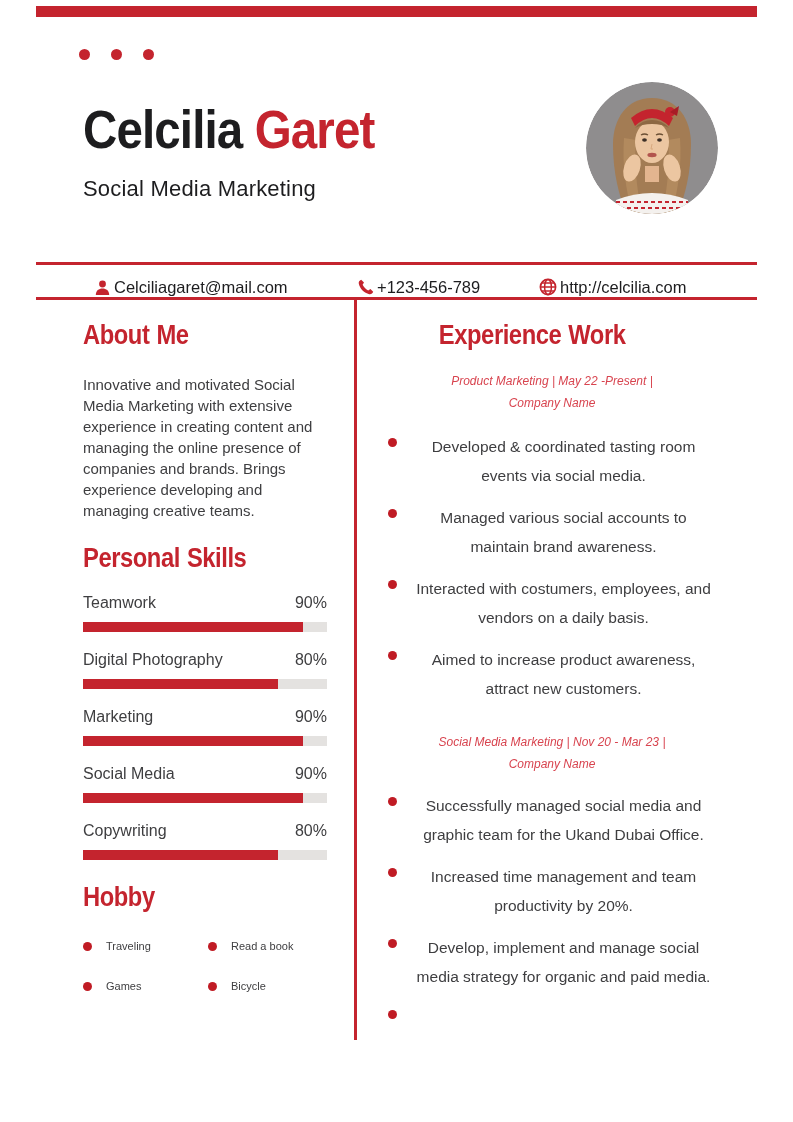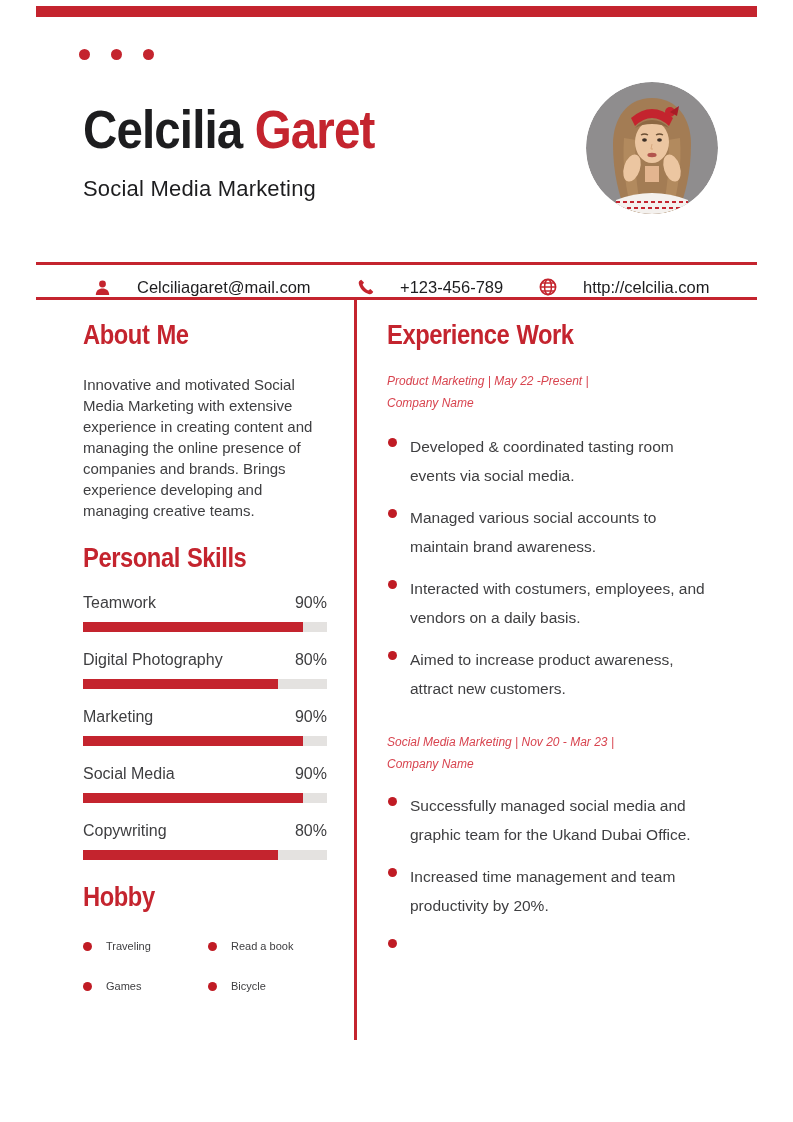--- a/index.html
+++ b/index.html
@@ -21,21 +21,21 @@
   .dots span{width:11px;height:11px;border-radius:50%;background:var(--accent);display:block;}
   .name{position:absolute;left:83px;top:98px;font-size:54px;font-weight:bold;color:var(--text-dark);
         letter-spacing:-1px;transform:scaleX(.88);transform-origin:left;white-space:nowrap;line-height:62px;}
   .name .last{color:var(--accent);}
   .subtitle{position:absolute;left:83px;top:176px;font-size:22px;color:var(--text-dark);letter-spacing:.2px;}
   .photo{position:absolute;left:586px;top:82px;width:132px;height:132px;border-radius:50%;overflow:hidden;}
 
   
   .contact{position:absolute;left:36px;top:262px;width:721px;height:38px;
            border-top:3px solid var(--accent);border-bottom:3px solid var(--accent);}
-  .contact-item{position:absolute;top:0;height:44px;display:flex;align-items:center;gap:26px;
+  .contact-item{position:absolute;top:0;height:44px;display:flex;align-items:center;gap:3px;
                 font-size:16.5px;color:var(--text-dark);}
   .contact-item svg{display:block;}
   .ci-email{left:58px;} .ci-phone{left:322px;} .ci-web{left:503px;}
 
   
   .divider{position:absolute;left:354px;top:300px;width:3px;height:740px;background:var(--accent);}
 
   h2.section{font-size:27px;font-weight:bold;color:var(--accent);letter-spacing:-.5px;word-spacing:1px;
              transform:scaleX(.88);transform-origin:left;white-space:nowrap;line-height:30px;}
 
@@ -49,21 +49,21 @@
   .skill-head{display:flex;justify-content:space-between;align-items:baseline;height:20px;margin-bottom:8px;
               font-size:16px;color:var(--text-body);}
   .skill-track{width:100%;height:10px;background:var(--track);}
   .skill-fill{height:100%;background:var(--accent);}
   .hobby-title{margin-top:22px;margin-bottom:26px;}
   .hobby-grid{display:grid;grid-template-columns:125px 1fr;row-gap:20px;}
   .hobby-item{display:flex;align-items:center;gap:14px;font-size:11px;height:20px;color:var(--text-body);}
   .dot{width:9px;height:9px;border-radius:50%;background:var(--dot-red);flex:none;}
 
   
-  .right-col{position:absolute;left:387px;top:320px;width:330px;}
+  .right-col{position:absolute;left:387px;top:320px;width:330px;text-align:center;}
   .right-col h2{margin-bottom:20px;}
   .job-title{font-style:italic;color:var(--accent-soft);font-size:12px;line-height:22px;margin-bottom:18px;}
   .job2 .job-title{margin-top:28px;margin-bottom:16px;}
   ul.bullets{list-style:none;}
   ul.bullets li{position:relative;padding-left:23px;font-size:15.5px;line-height:29px;
                 margin-bottom:13px;color:var(--text-body);}
   ul.bullets li .dot{position:absolute;left:1px;top:6px;}
 </style>
 </head>
 <body>
@@ -250,19 +250,20 @@
     </div>
 
     <div class="job job2">
       <p class="job-title"><span>Social Media Marketing | Nov 20 - Mar 23 |</span><br><span>Company Name</span></p>
       <ul class="bullets">
 
           <li><span class="dot"></span><span>Successfully managed social media and graphic team for the Ukand Dubai Office.</span></li>
 
           <li><span class="dot"></span><span>Increased time management and team productivity by 20%.</span></li>
 
+          <li><span class="dot"></span><span>Develop, implement and manage social media strategy for organic and paid media.</span></li>
 
           <li><span class="dot"></span></li>
         </ul>
     </div>
   </div>
 
 </div>
 
 </body></html>

